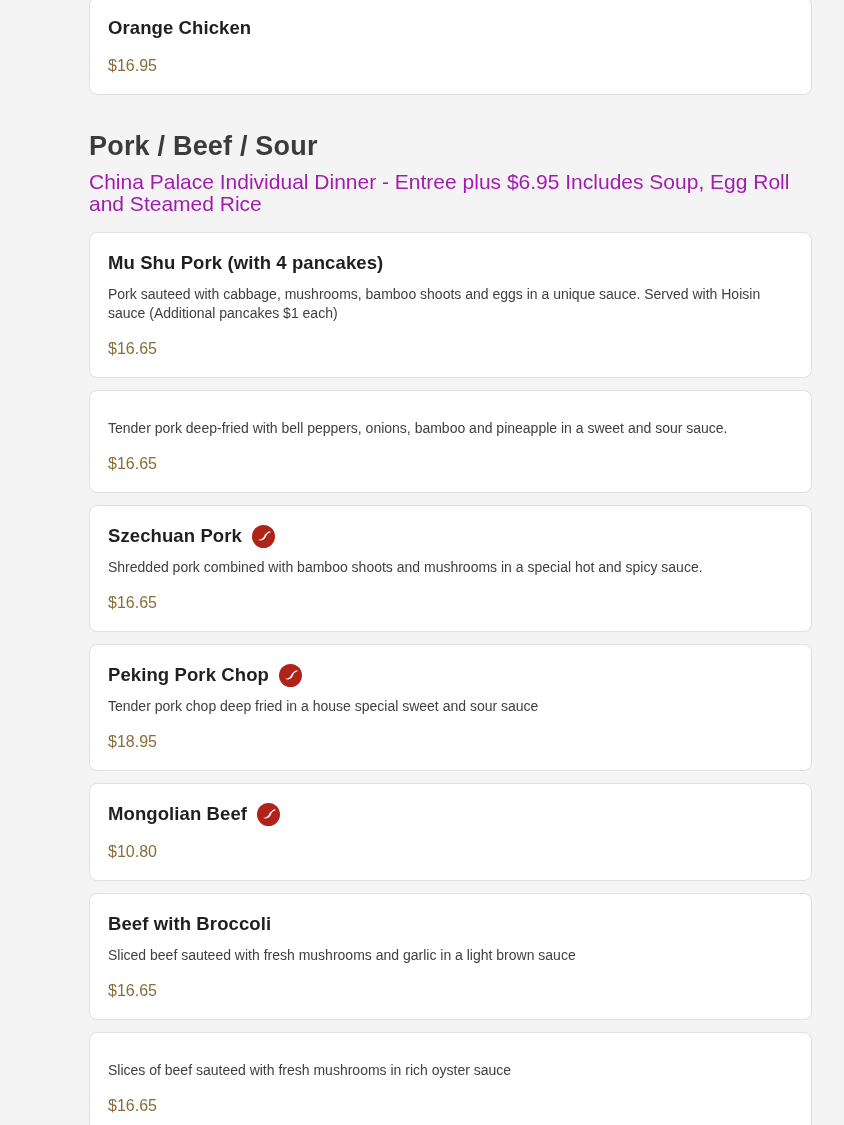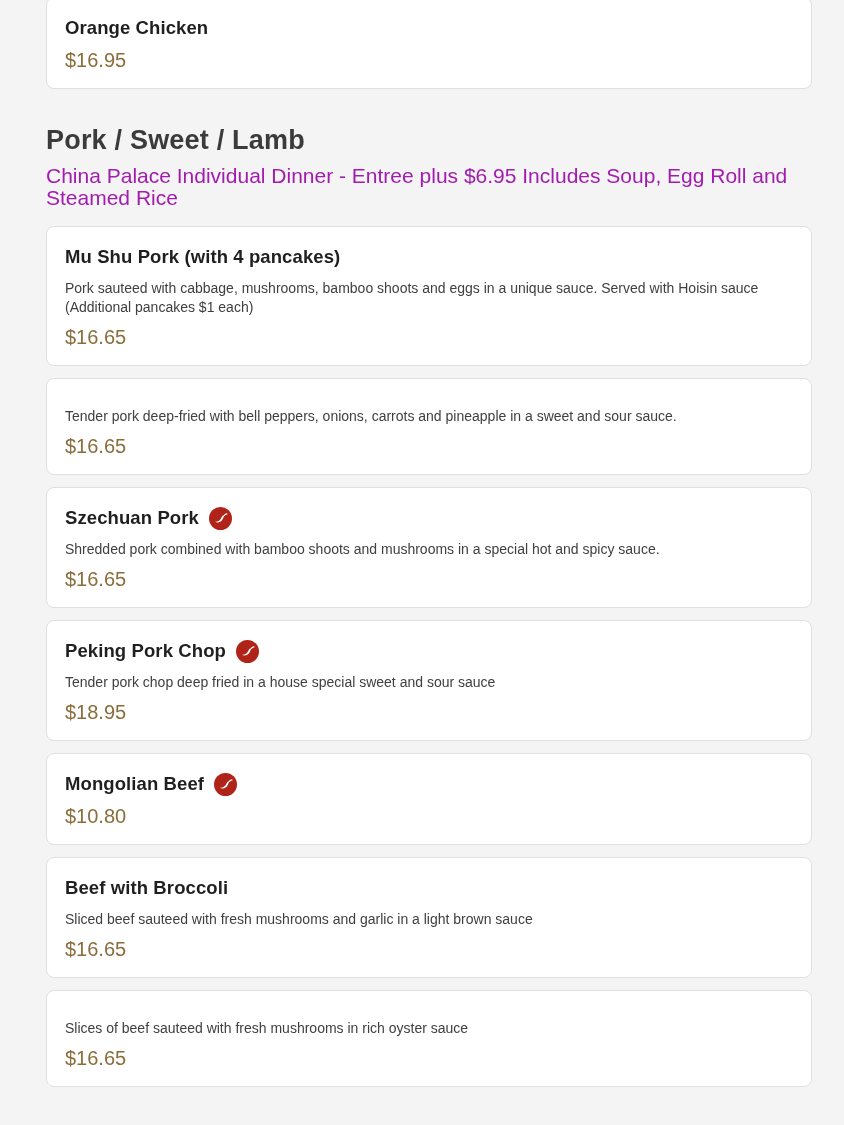--- a/index.html
+++ b/index.html
@@ -8,20 +8,21 @@
     font-family: "Liberation Sans", sans-serif;
     background: #f4f4f4;
   }
   .viewport {
     width: 844px;
     height: 1125px;
     overflow: hidden;
     position: relative;
     background: #f4f4f4;
     margin: 0 auto;
+    padding-left: 43px;
   }
   .content {
     padding: 0 32px 0 46px;
   }
   .card {
     background: #ffffff;
     border: 1px solid #e0e0e0;
     border-radius: 8px;
     padding: 18px;
     margin-bottom: 12px;
@@ -48,22 +49,22 @@
     flex: 0 0 auto;
   }
   .item-desc {
     margin-top: 10px;
     font-size: 14px;
     line-height: 19px;
     color: #404040;
     max-width: 732px;
   }
   .item-price {
-    margin-top: 10px;
-    font-size: 20px;
+    margin-top: 16px;
+    font-size: 16px;
     line-height: 20px;
     color: #8a6d3b;
   }
   .section-title {
     margin: 34px 0 8px 0;
     font-size: 27px;
     line-height: 34px;
     font-weight: 700;
     color: #3b3b3b;
     letter-spacing: 0.2px;
@@ -79,34 +80,34 @@
 <body>
 
 <div class="viewport">
   <div class="content">
 
     <div class="card card-partial-top">
       <div class="item-name">Orange Chicken</div>
       <div class="item-price">$16.95</div>
     </div>
 
-    <h2 class="section-title">Pork / Sweet / Lamb</h2>
+    <h2 class="section-title">Pork / Beef / Sour</h2>
     <p class="section-subtitle">China Palace Individual Dinner - Entree plus $6.95 Includes Soup, Egg Roll and Steamed Rice</p>
 
     <div>
         <div class="card">
     <div class="item-name">
       <span>Mu Shu Pork (with 4 pancakes)</span>
 
     </div>
     <div class="item-desc">Pork sauteed with cabbage, mushrooms, bamboo shoots and eggs in a unique sauce. Served with Hoisin sauce (Additional pancakes $1 each)</div>
     <div class="item-price">$16.65</div>
   </div>
         <div class="card">
-    <div class="item-desc">Tender pork deep-fried with bell peppers, onions, carrots and pineapple in a sweet and sour sauce.</div>
+    <div class="item-desc">Tender pork deep-fried with bell peppers, onions, bamboo and pineapple in a sweet and sour sauce.</div>
     <div class="item-price">$16.65</div>
   </div>
         <div class="card">
     <div class="item-name">
       <span>Szechuan Pork</span>
       <span class="spicy-badge">
         <svg viewBox="0 0 24 24" width="23" height="23" aria-hidden="true">
           <circle cx="12" cy="12" r="12" fill="#b02318"></circle>
           <path d="M6.2 15.3 C8.6 16.9 12.7 16.2 14.5 12.3 C15.2 10.8 15.5 9.5 16.6 8.3 C15 8.4 13.6 9.4 12.9 11.1 C11.6 14.3 8.6 15.7 6.2 15.3 Z" fill="#ffffff"></path>
           <path d="M16.3 8.5 C16.9 7.7 17.7 7.2 18.6 7.2" stroke="#ffffff" stroke-width="1.5" fill="none" stroke-linecap="round"></path>

